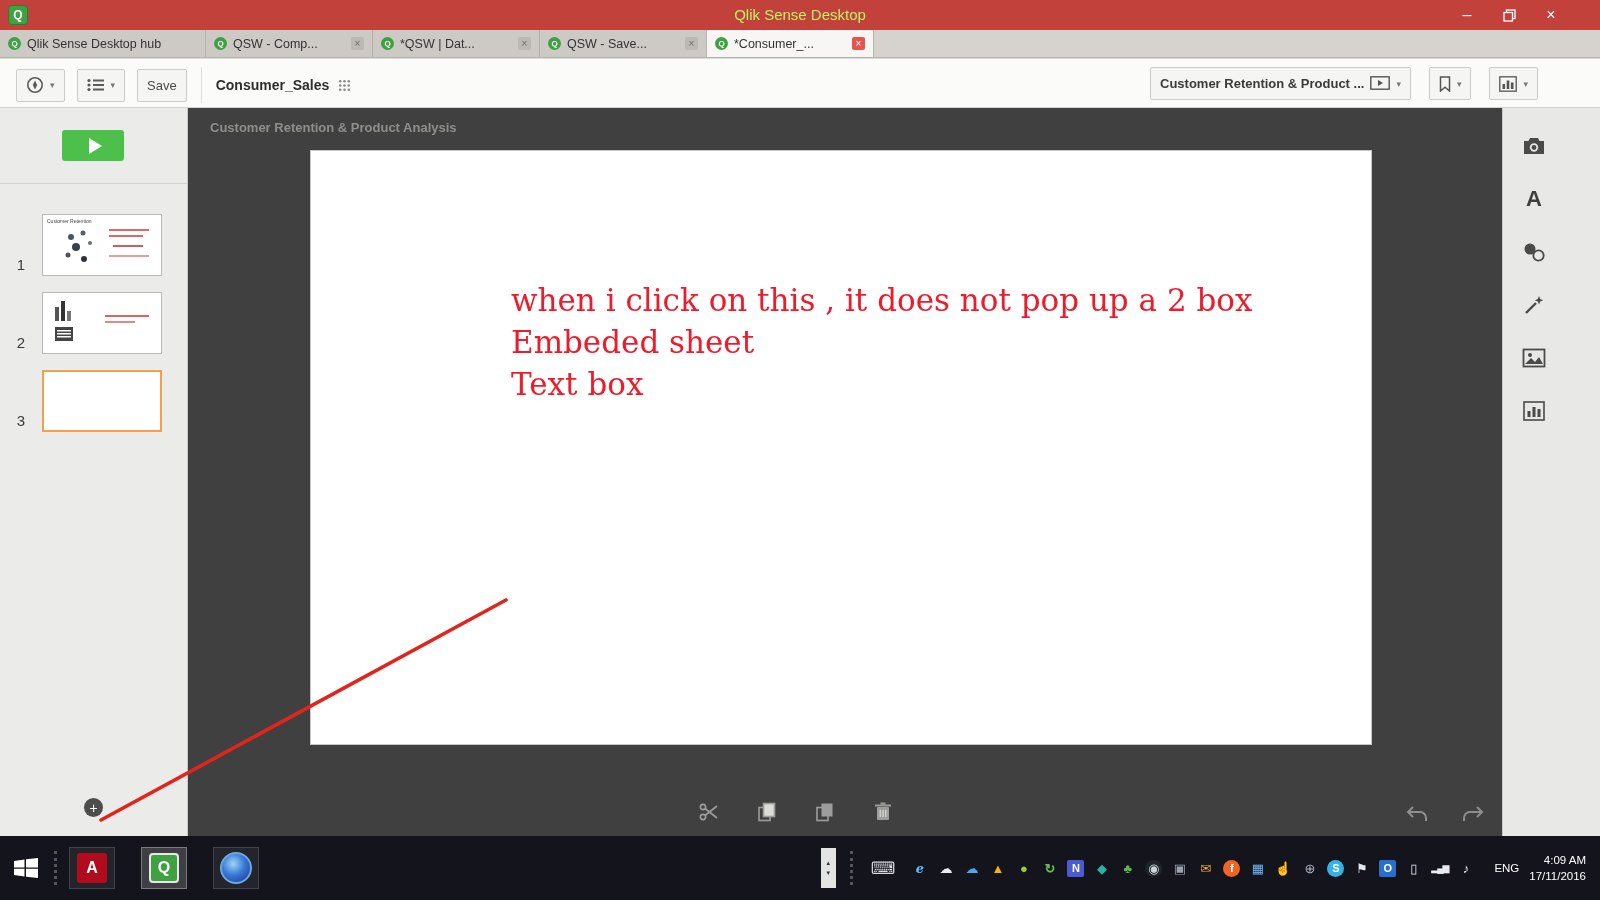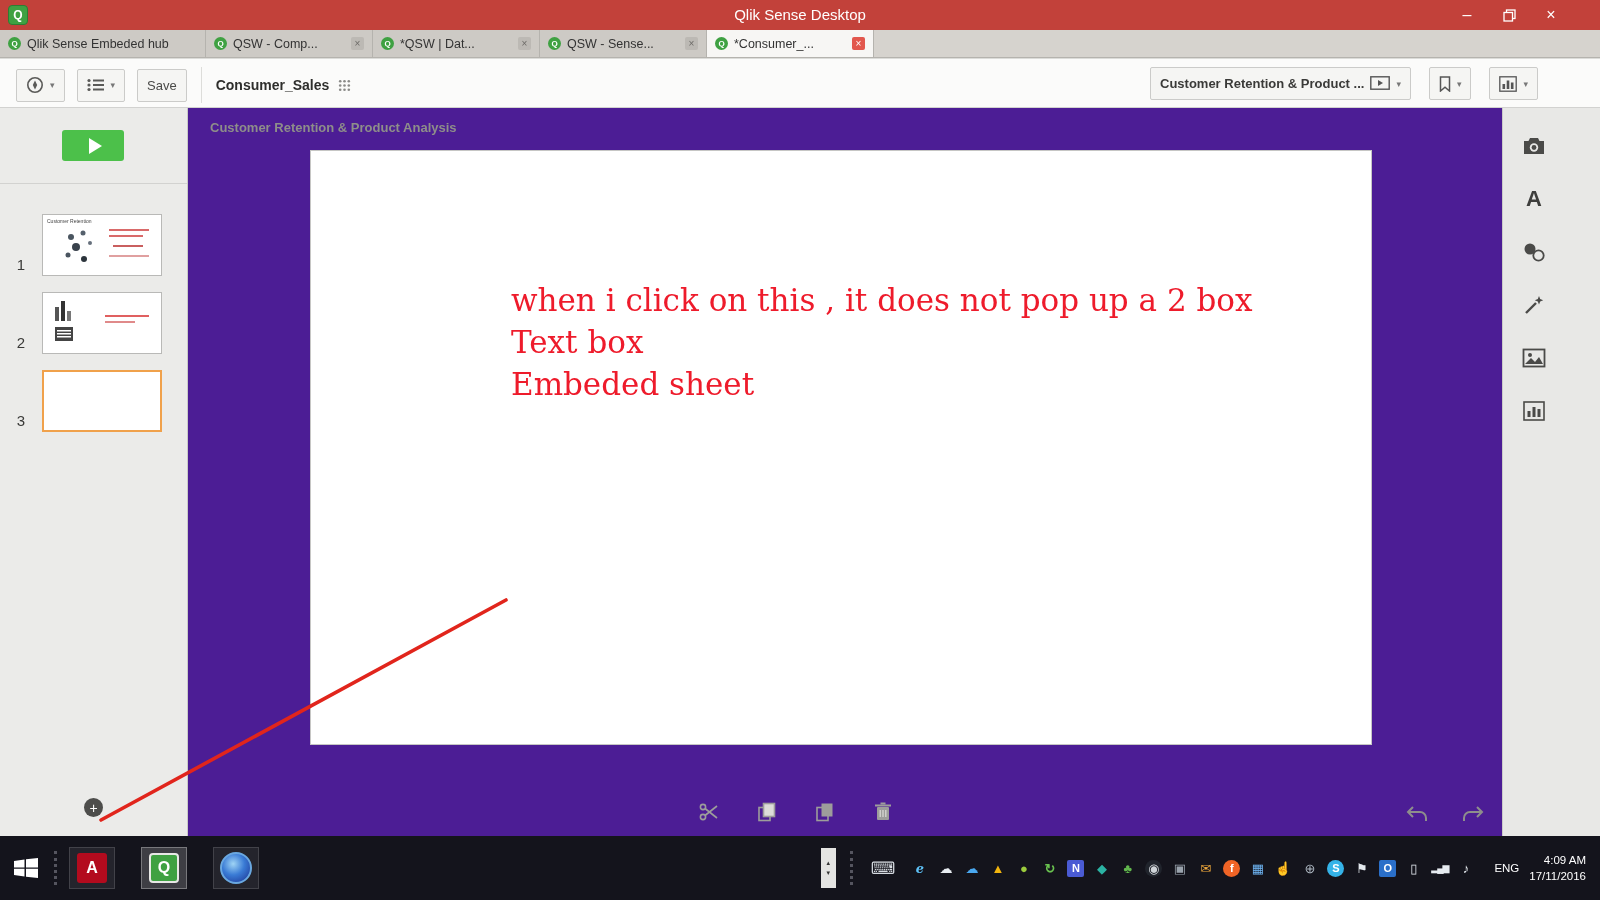--- a/index.html
+++ b/index.html
@@ -12,21 +12,21 @@
   }
   .window { position:relative; width:1600px; height:900px; }
 
   
   .titlebar { position:absolute; top:0; left:0; right:0; height:30px; background:#c2413a; z-index:3; }
   .titlebar .app-logo {
     position:absolute; left:8px; top:5px; width:20px; height:20px; border-radius:4px;
     background:#3fa142; color:#fff; font-weight:bold; font-size:12px;
     display:flex; align-items:center; justify-content:center; border:1px solid #2e7d33;
   }
-  .titlebar .title { position:absolute; left:0; right:0; top:0; height:30px; line-height:30px; text-align:center; color:#ffffff; font-size:15px; }
+  .titlebar .title { position:absolute; left:0; right:0; top:0; height:30px; line-height:30px; text-align:center; color:#bef264; font-size:15px; }
   .win-controls { position:absolute; right:36px; top:0; height:30px; display:flex; align-items:center; gap:16px; }
   .win-btn { width:26px; height:26px; display:flex; align-items:center; justify-content:center; color:#fff; font-size:16px; cursor:default; }
 
   
   .tabbar { position:absolute; top:30px; left:0; right:0; height:28px; background:#d6d3ce; border-bottom:1px solid #b5b3ae; display:flex; z-index:3; }
   .tab { width:167px; display:flex; align-items:center; gap:6px; padding:0 8px; background:#cdcac5; border-right:1px solid #b5b3ae; font-size:12.5px; color:#333; }
   .tab.first { width:206px; }
   .tab.active { background:#f7f6f4; }
   .tab-logo { flex:none; width:13px; height:13px; border-radius:50%; background:#3fa142; color:#fff; font-size:8px; font-weight:bold; display:flex; align-items:center; justify-content:center; }
   .tab-label { flex:1; white-space:nowrap; overflow:hidden; }
@@ -51,21 +51,21 @@
   .panel-divider { position:absolute; top:75px; left:0; right:0; height:1px; background:#d2d2d0; }
   .thumbs { position:absolute; top:106px; left:0; right:0; }
   .thumb-row { display:flex; align-items:flex-end; margin-bottom:16px; }
   .thumb-num { width:42px; text-align:center; font-size:15px; color:#3a3a38; padding-bottom:3px; }
   .thumb { width:120px; height:62px; background:#fff; border:1px solid #b9b9b7; position:relative; overflow:hidden; }
   .thumb.selected { border:2px solid #f0a14b; }
   .thumb-title { position:absolute; top:3px; left:4px; font-size:5px; color:#444; }
   .add-btn { position:absolute; left:84px; top:690px; width:19px; height:19px; border-radius:50%; background:#4d4d4b; color:#fff; display:flex; align-items:center; justify-content:center; font-size:14px; line-height:1; }
 
   
-  .main { position:absolute; top:108px; bottom:64px; left:188px; right:98px; background:#4c1d95; }
+  .main { position:absolute; top:108px; bottom:64px; left:188px; right:98px; background:#404040; }
   .story-title { position:absolute; left:22px; top:12px; font-size:13px; font-weight:bold; color:#8e8e8a; }
   .canvas { position:absolute; left:122px; top:42px; width:1062px; height:595px; background:#fff; border:1px solid #c6c6c4; }
   .red-note { position:absolute; left:200px; top:128px; font-family:"DejaVu Serif", serif; font-size:31px; line-height:42px; color:#ee1b2b; white-space:nowrap; }
   .bottom-tools { position:absolute; left:0; right:0; bottom:0; height:46px; }
   .bt-center { position:absolute; left:508px; top:10px; display:flex; gap:32px; align-items:center; }
   .bt-right { position:absolute; right:16px; top:12px; display:flex; gap:30px; align-items:center; }
   .bt-icon { width:26px; height:24px; display:flex; align-items:center; justify-content:center; }
 
   
   .right-panel { position:absolute; top:108px; bottom:64px; right:0; width:98px; background:#e8e8e6; border-left:1px solid #cbcbc9; display:flex; flex-direction:column; align-items:flex-start; padding:26px 0 0 18px; gap:29px; z-index:2; }
@@ -108,35 +108,35 @@
             <rect x="1" y="3.5" width="8.5" height="8.5" fill="#c2413a" stroke="#fff" stroke-width="1.3"></rect>
           </svg>
       </div>
       <div class="win-btn">×</div>
     </div>
   </div>
 
   <div class="tabbar">
     <div class="tab first">
       <span class="tab-logo">Q</span>
-      <span class="tab-label">Qlik Sense Embeded hub</span>
+      <span class="tab-label">Qlik Sense Desktop hub</span>
     </div>
     <div class="tab">
       <span class="tab-logo">Q</span>
       <span class="tab-label">QSW - Comp...</span>
       <span class="tab-close">×</span>
     </div>
     <div class="tab">
       <span class="tab-logo">Q</span>
       <span class="tab-label">*QSW | Dat...</span>
       <span class="tab-close">×</span>
     </div>
     <div class="tab">
       <span class="tab-logo">Q</span>
-      <span class="tab-label">QSW - Sense...</span>
+      <span class="tab-label">QSW - Save...</span>
       <span class="tab-close">×</span>
     </div>
     <div class="tab active">
       <span class="tab-logo">Q</span>
       <span class="tab-label">*Consumer_...</span>
       <span class="tab-close">×</span>
     </div>
   </div>
 
   <div class="toolbar">
@@ -251,22 +251,22 @@
       </div>
     </div>
     <div class="add-btn">+</div>
   </div>
 
   <div class="main">
     <div class="story-title">Customer Retention &amp; Product Analysis</div>
     <div class="canvas">
       <div class="red-note">
         <div>when i click on this , it does not pop up a 2 box</div>
+        <div>Embeded sheet</div>
         <div>Text box</div>
-        <div>Embeded sheet</div>
       </div>
     </div>
     <div class="bottom-tools">
       <div class="bt-center">
         <div class="bt-icon">
           <svg width="22" height="20" viewBox="0 0 22 20">
               <circle cx="5" cy="15" r="2.6" fill="none" stroke="#9d9d9b" stroke-width="1.6"></circle>
               <circle cx="5" cy="5" r="2.6" fill="none" stroke="#9d9d9b" stroke-width="1.6"></circle>
               <line x1="7" y1="13.5" x2="19" y2="4" stroke="#9d9d9b" stroke-width="1.6"></line>
               <line x1="7" y1="6.5" x2="19" y2="16" stroke="#9d9d9b" stroke-width="1.6"></line>

